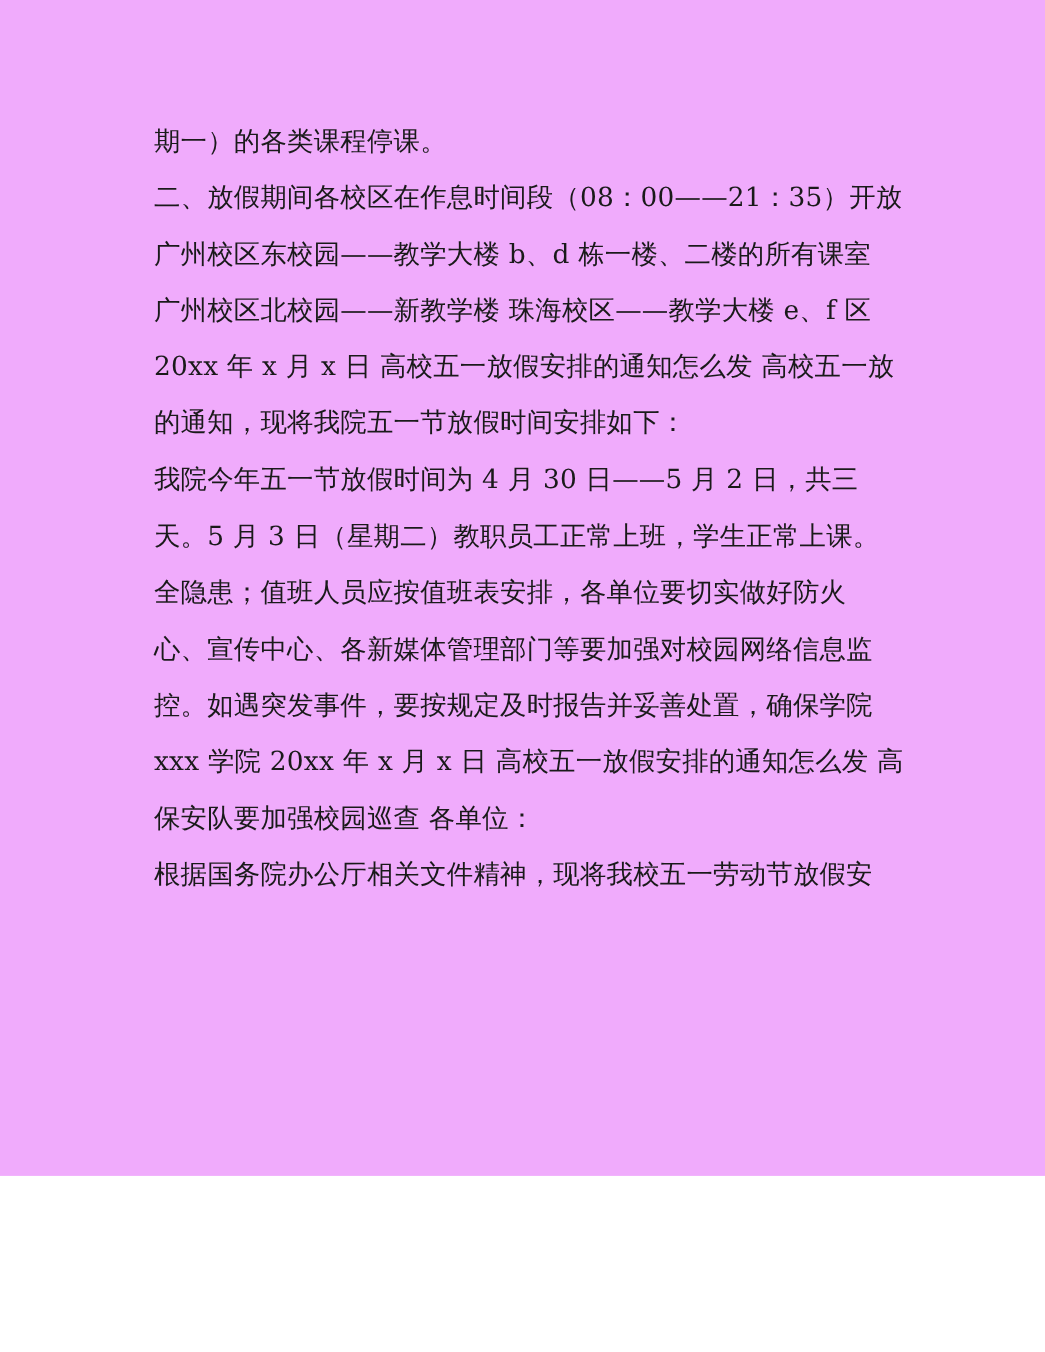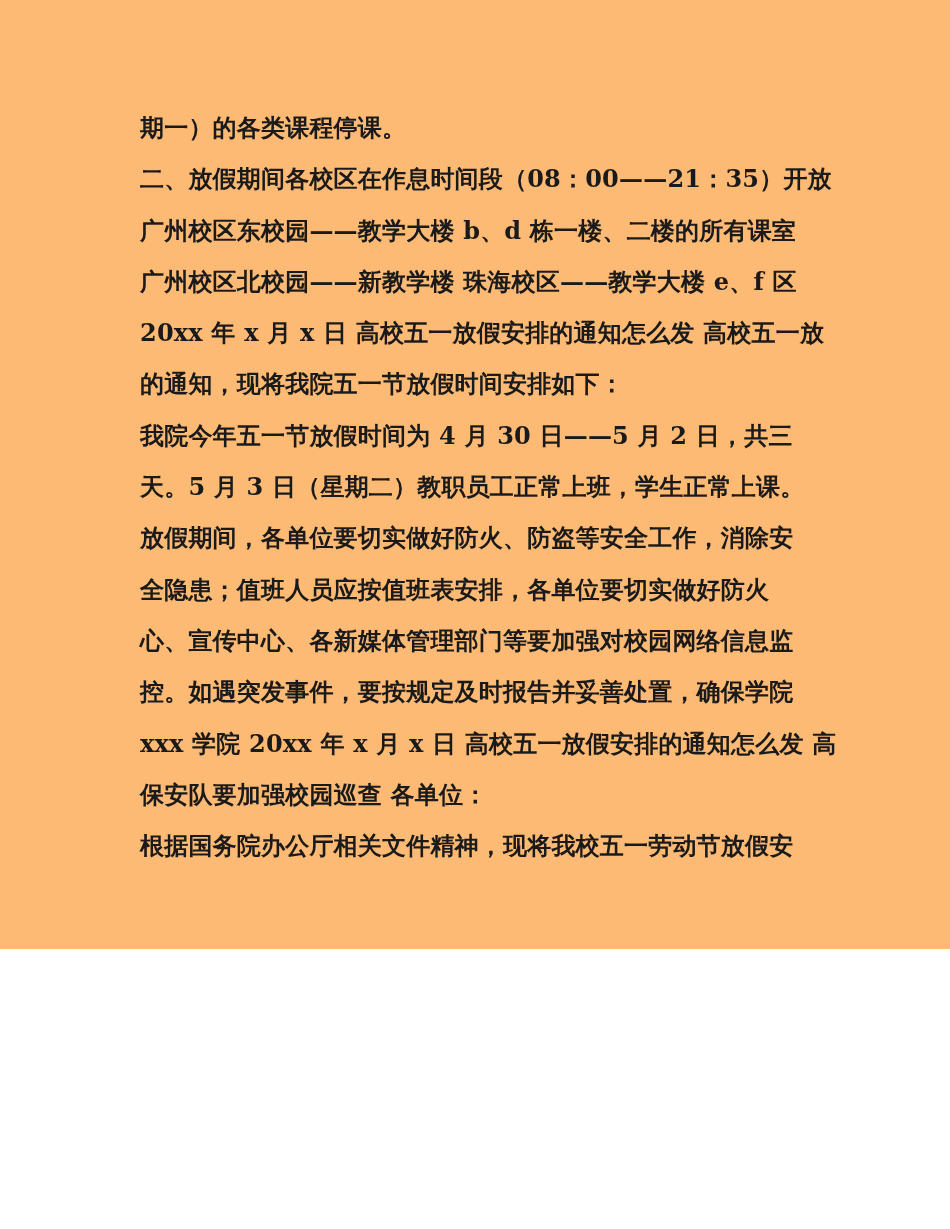--- a/index.html
+++ b/index.html
@@ -11,23 +11,22 @@
     width: 950px;
     height: 1229px;
     position: relative;
     overflow: hidden;
   }
   .page {
     position: absolute;
     left: 0;
     top: 0;
     width: 950px;
-    height: 949px;
-    background: #fdba74;
-    font-weight: bold;
+    height: 1069px;
+    background: #f0abfc;
   }
   .content {
     position: absolute;
     left: 140px;
     top: 108px;
     width: 680px;
   }
   .line {
     display: block;
     height: 51.3px;
@@ -45,21 +44,20 @@
 <div class="page">
   <div class="content">
     <span class="line">期一）的各类课程停课。</span>
     <span class="line">二、放假期间各校区在作息时间段（08：00——21：35）开放</span>
     <span class="line">广州校区东校园——教学大楼 b、d 栋一楼、二楼的所有课室</span>
     <span class="line">广州校区北校园——新教学楼 珠海校区——教学大楼 e、f 区</span>
     <span class="line">20xx 年 x 月 x 日 高校五一放假安排的通知怎么发 高校五一放</span>
     <span class="line">的通知，现将我院五一节放假时间安排如下：</span>
     <span class="line">我院今年五一节放假时间为 4 月 30 日——5 月 2 日，共三</span>
     <span class="line">天。5 月 3 日（星期二）教职员工正常上班，学生正常上课。</span>
-    <span class="line">放假期间，各单位要切实做好防火、防盗等安全工作，消除安</span>
     <span class="line">全隐患；值班人员应按值班表安排，各单位要切实做好防火</span>
     <span class="line">心、宣传中心、各新媒体管理部门等要加强对校园网络信息监</span>
     <span class="line">控。如遇突发事件，要按规定及时报告并妥善处置，确保学院</span>
     <span class="line">xxx 学院 20xx 年 x 月 x 日 高校五一放假安排的通知怎么发 高</span>
     <span class="line">保安队要加强校园巡查 各单位：</span>
     <span class="line">根据国务院办公厅相关文件精神，现将我校五一劳动节放假安</span>
   </div>
 </div>
 
 </body></html>

